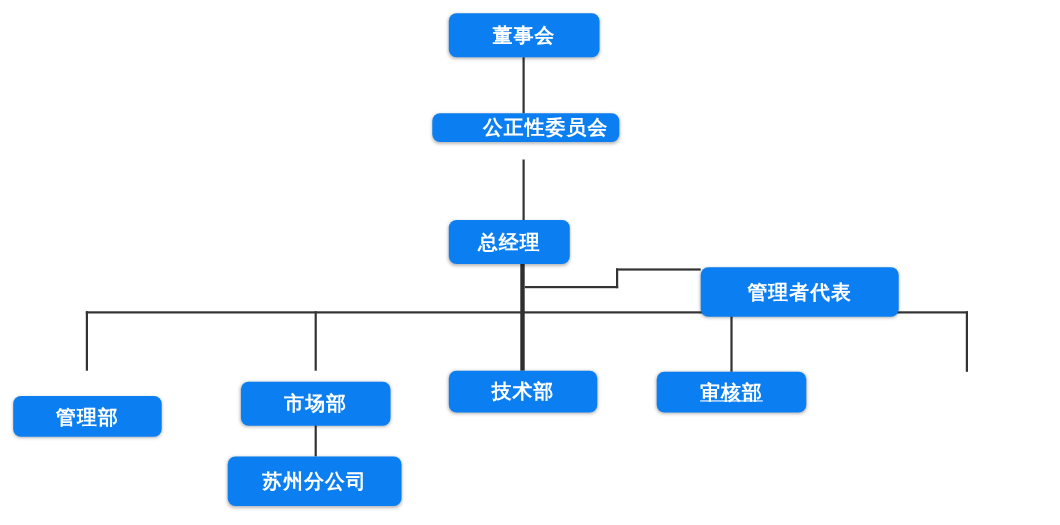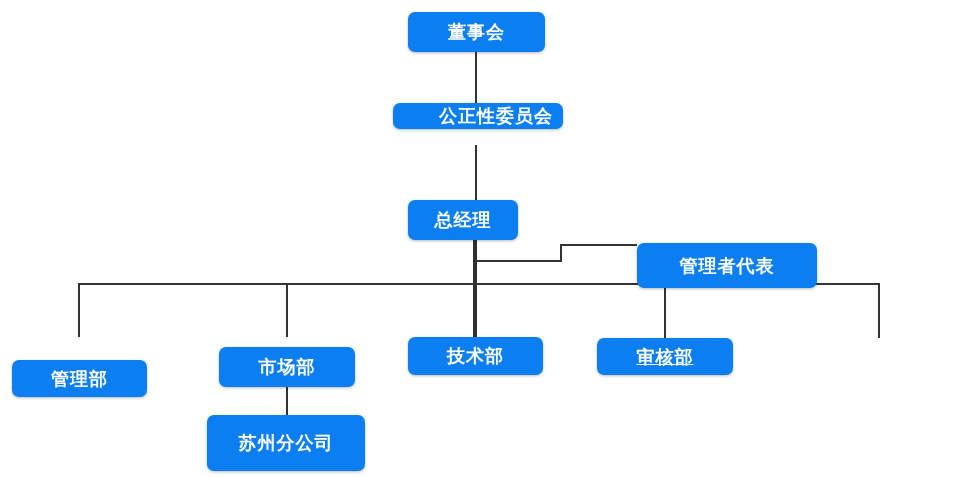--- a/index.html
+++ b/index.html
@@ -32,21 +32,21 @@
   
   #n-board{left:408px;top:12px;width:137px;height:40px;}
   #n-committee{left:393px;top:103px;width:170px;height:26px;padding-left:36px;}
   #n-gm{left:408px;top:200px;width:110px;height:40px;}
   #n-rep{left:637px;top:224px;width:180px;height:45px;margin-top:19px;}
   #n-mgmt{left:12px;top:337px;width:135px;height:37px;margin-top:23px;}
   #n-market{left:219px;top:347px;width:136px;height:40px;}
   #n-tech{left:408px;top:337px;width:135px;height:38px;}
   #n-audit{left:597px;top:338px;width:136px;height:37px;text-decoration:underline;}
   #n-finance{left:812px;top:338px;width:136px;height:37px;}
-  #n-suzhou{left:207px;top:415px;width:158px;height:56px;}
+  #n-suzhou{left:207px;top:415px;width:158px;height:45px;}
 
   
   #l-board-committee{left:475px;top:52px;width:2px;height:51px;}
   #l-committee-gm{left:475px;top:145px;width:2px;height:55px;}
   #l-trunk{left:473px;top:240px;width:4px;height:97px;}
   #l-rep-h1{left:477px;top:260px;width:85px;height:2px;}
   #l-rep-v{left:560px;top:244px;width:2px;height:18px;}
   #l-rep-h2{left:560px;top:244px;width:77px;height:2px;}
   #l-main-h{left:78px;top:283px;width:802px;height:2px;}
   #l-drop-mgmt{left:78px;top:283px;width:2px;height:54px;}

